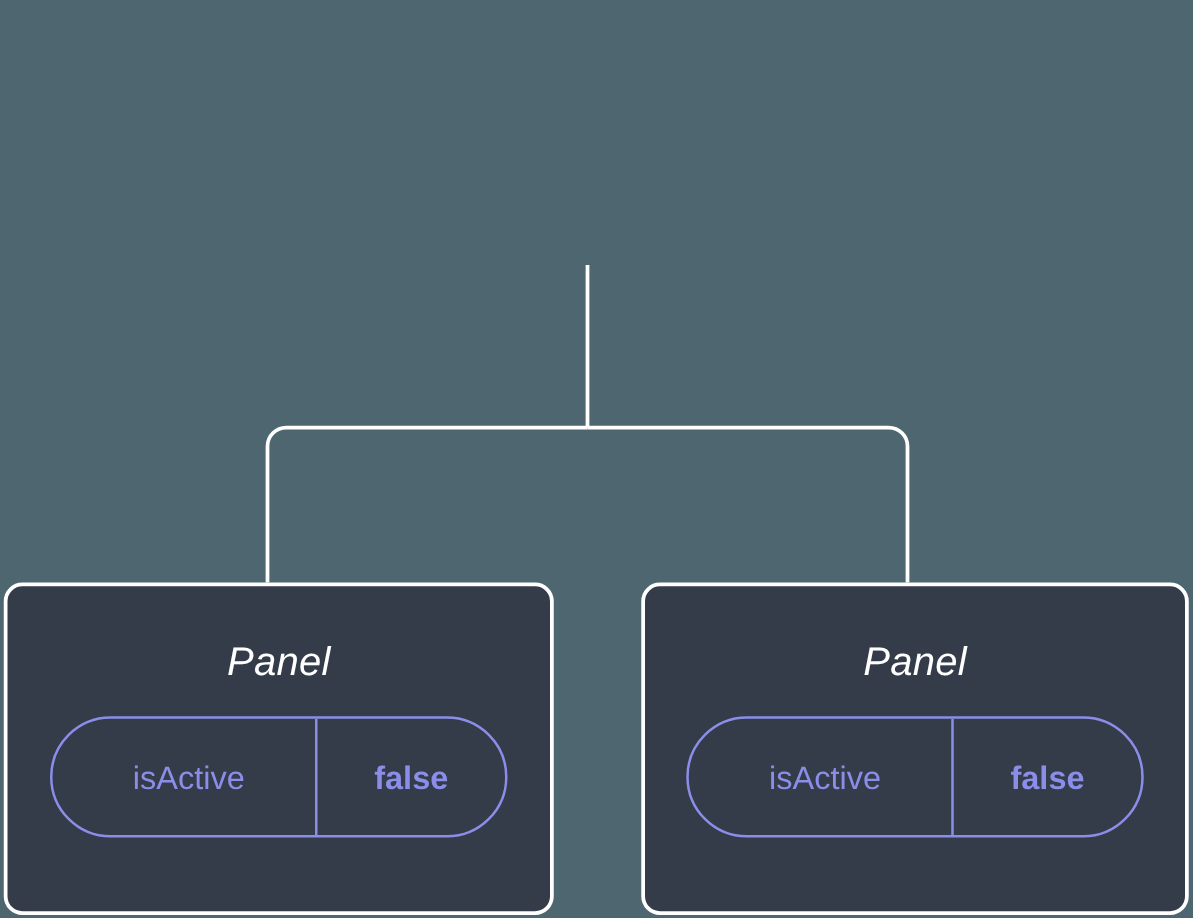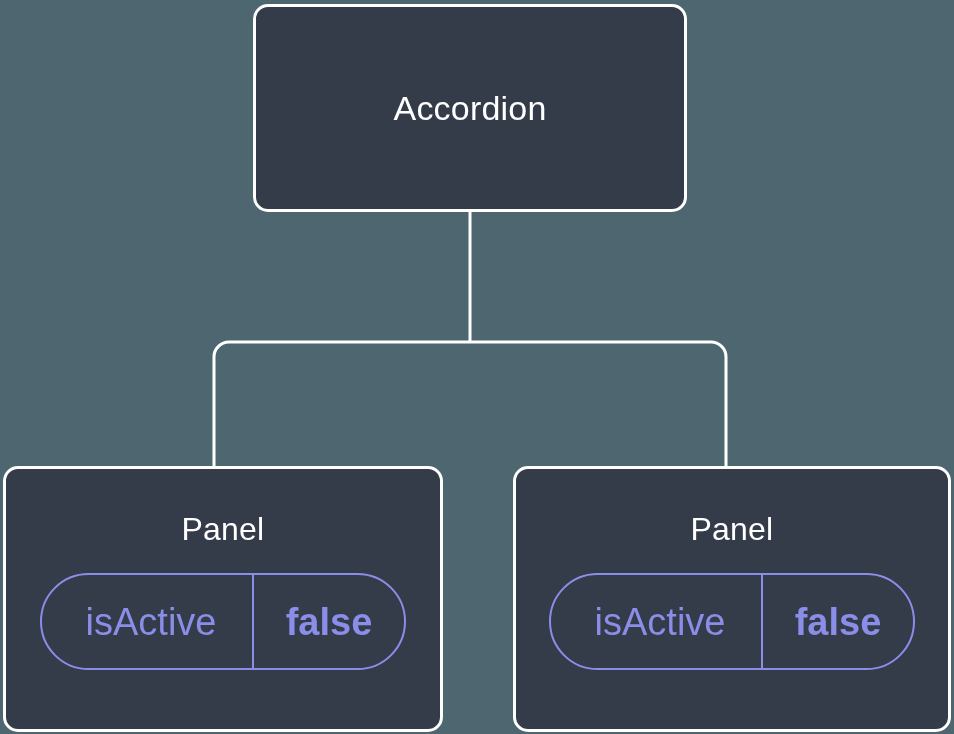--- a/index.html
+++ b/index.html
@@ -62,38 +62,39 @@
     color: #ffffff;
     font-size: 34px;
     font-weight: 400;
     letter-spacing: 0.2px;
     line-height: 1;
     text-align: center;
   }
   .node-child-left .node-title,
   .node-child-right .node-title {
     font-size: 32px;
+    font-style: italic;
   }
   .prop-pill {
     margin-top: 28px;
     display: flex;
     align-items: stretch;
     border: 2px solid #8b8ee8;
     border-radius: 999px;
     height: 97px;
     box-sizing: border-box;
     overflow: hidden;
   }
   .prop-key,
   .prop-val {
     display: flex;
     align-items: center;
     justify-content: center;
     color: #8b8ee8;
-    font-size: 38px;
+    font-size: 26px;
     font-weight: 400;
     line-height: 1;
     box-sizing: border-box;
   }
   .prop-key {
     width: 210px;
     padding-left: 8px;
   }
   .prop-val {
     width: 152px;
@@ -105,23 +106,20 @@
 <body>
 
 <div id="stage">
 
   <svg id="edges" viewBox="0 0 954 734" width="954" height="734" xmlns="http://www.w3.org/2000/svg">
     <path d="M470,212 L470,342" fill="none" stroke="#ffffff" stroke-width="3" stroke-linecap="butt"></path>
     <path d="M470,342 L229,342 A15,15 0 0 0 214,357 L214,466" fill="none" stroke="#ffffff" stroke-width="3" stroke-linecap="butt"></path>
     <path d="M470,342 L711,342 A15,15 0 0 1 726,357 L726,466" fill="none" stroke="#ffffff" stroke-width="3" stroke-linecap="butt"></path>
   </svg>
 
-  <div class="node node-root">
-    <div class="node-title">Accordion</div>
-  </div>
 
   <div class="node node-child-left">
     <div class="node-title">Panel</div>
     <div class="prop-pill">
       <div class="prop-key">isActive</div>
       <div class="prop-val">false</div>
     </div>
   </div>
 
   <div class="node node-child-right">

